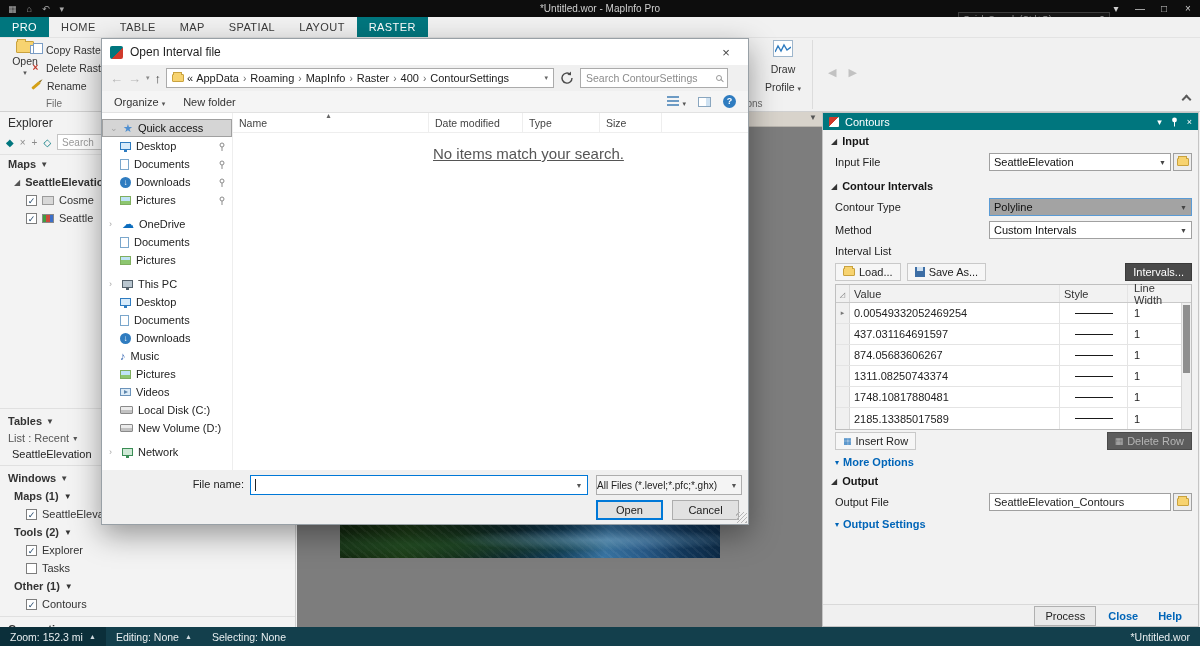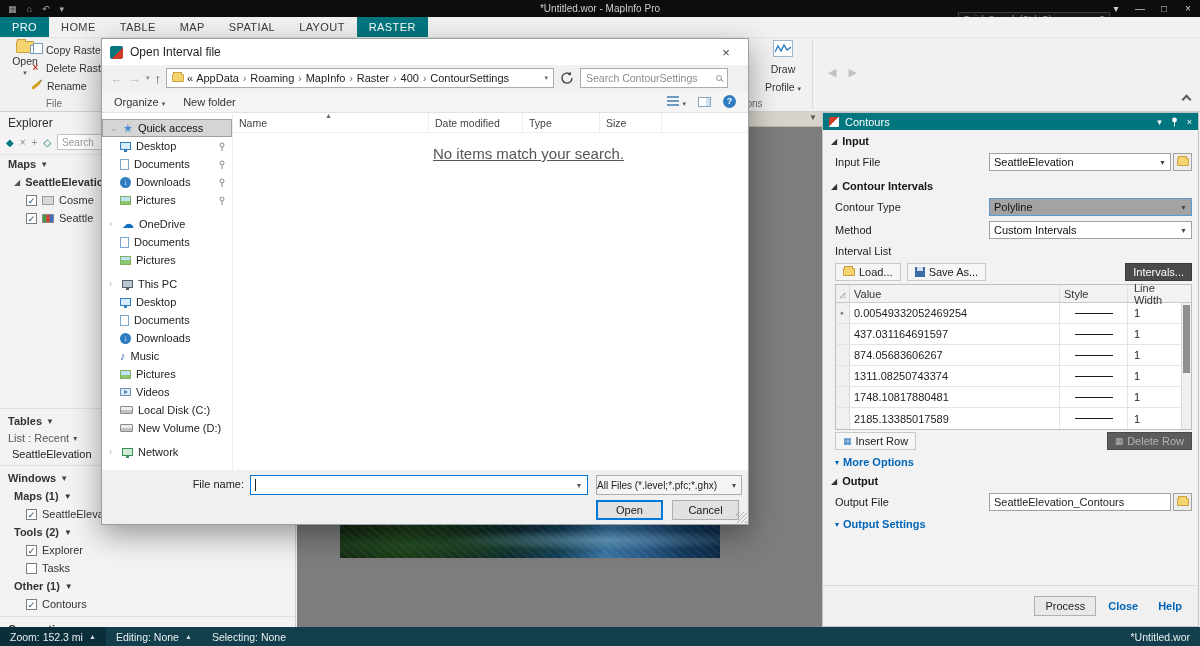--- a/index.html
+++ b/index.html
@@ -166,21 +166,21 @@
   .gsel { width:14px; background:#f0f0f0; border-right:1px solid #d8d8d8; font-size:7px; color:#777; text-align:center; line-height:20px; }
   .gval { width:210px; border-right:1px solid #e4e4e4; display:flex; align-items:center; padding-left:4px; }
   .gsty { width:68px; border-right:1px solid #e4e4e4; display:flex; align-items:center; justify-content:center; }
   .gwid { width:55px; display:flex; align-items:center; padding-left:6px; }
   .linesample { width:38px; height:1px; background:#1a1a1a; }
   .gscroll { position:absolute; top:18px; right:0; bottom:0; width:10px; background:#efefef; border-left:1px solid #d8d8d8; }
   .gthumb { position:absolute; left:1px; right:1px; top:2px; height:68px; background:#8f8f8f; }
   .rowbar { display:flex; align-items:center; margin:2px 6px 0 12px; }
   .linkrow { display:flex; align-items:center; gap:4px; margin:6px 6px 2px 12px; color:#0065b8; font-weight:bold; }
   .linkrow .dd { font-size:8px; }
-  .cfooter { position:absolute; left:0; right:0; bottom:0; height:41px; background:#f0f0f0; border-top:1px solid #d9d9d9; display:flex; align-items:center; justify-content:flex-end; gap:4px; padding-right:8px; }
+  .cfooter { position:absolute; left:0; right:0; bottom:0; height:22px; background:#f0f0f0; border-top:1px solid #d9d9d9; display:flex; align-items:center; justify-content:flex-end; gap:4px; padding-right:8px; }
   .btn { height:20px; padding:0 10px; font-size:11px; background:#e9e9e9; border:1px solid #b0b0b0; color:#222; display:flex; align-items:center; }
   .btn-link { height:20px; padding:0 8px; font-size:11px; background:transparent; border:none; color:#0065b8; font-weight:bold; display:flex; align-items:center; }
 
   
   .statusbar { position:absolute; left:0; right:0; bottom:0; height:19px; background:#133f4c; color:#e8eef0; display:flex; align-items:center; font-size:10.5px; }
   .sb-zoom { height:100%; background:#0b2f3a; display:flex; align-items:center; gap:6px; padding:0 10px; }
   .sb-item { display:flex; align-items:center; gap:6px; padding:0 10px; }
   .sb-tri { font-size:7px; color:#cfdadf; }
   .sb-doc { margin-left:auto; padding-right:10px; }
   .pin-svg { flex:0 0 auto; }

